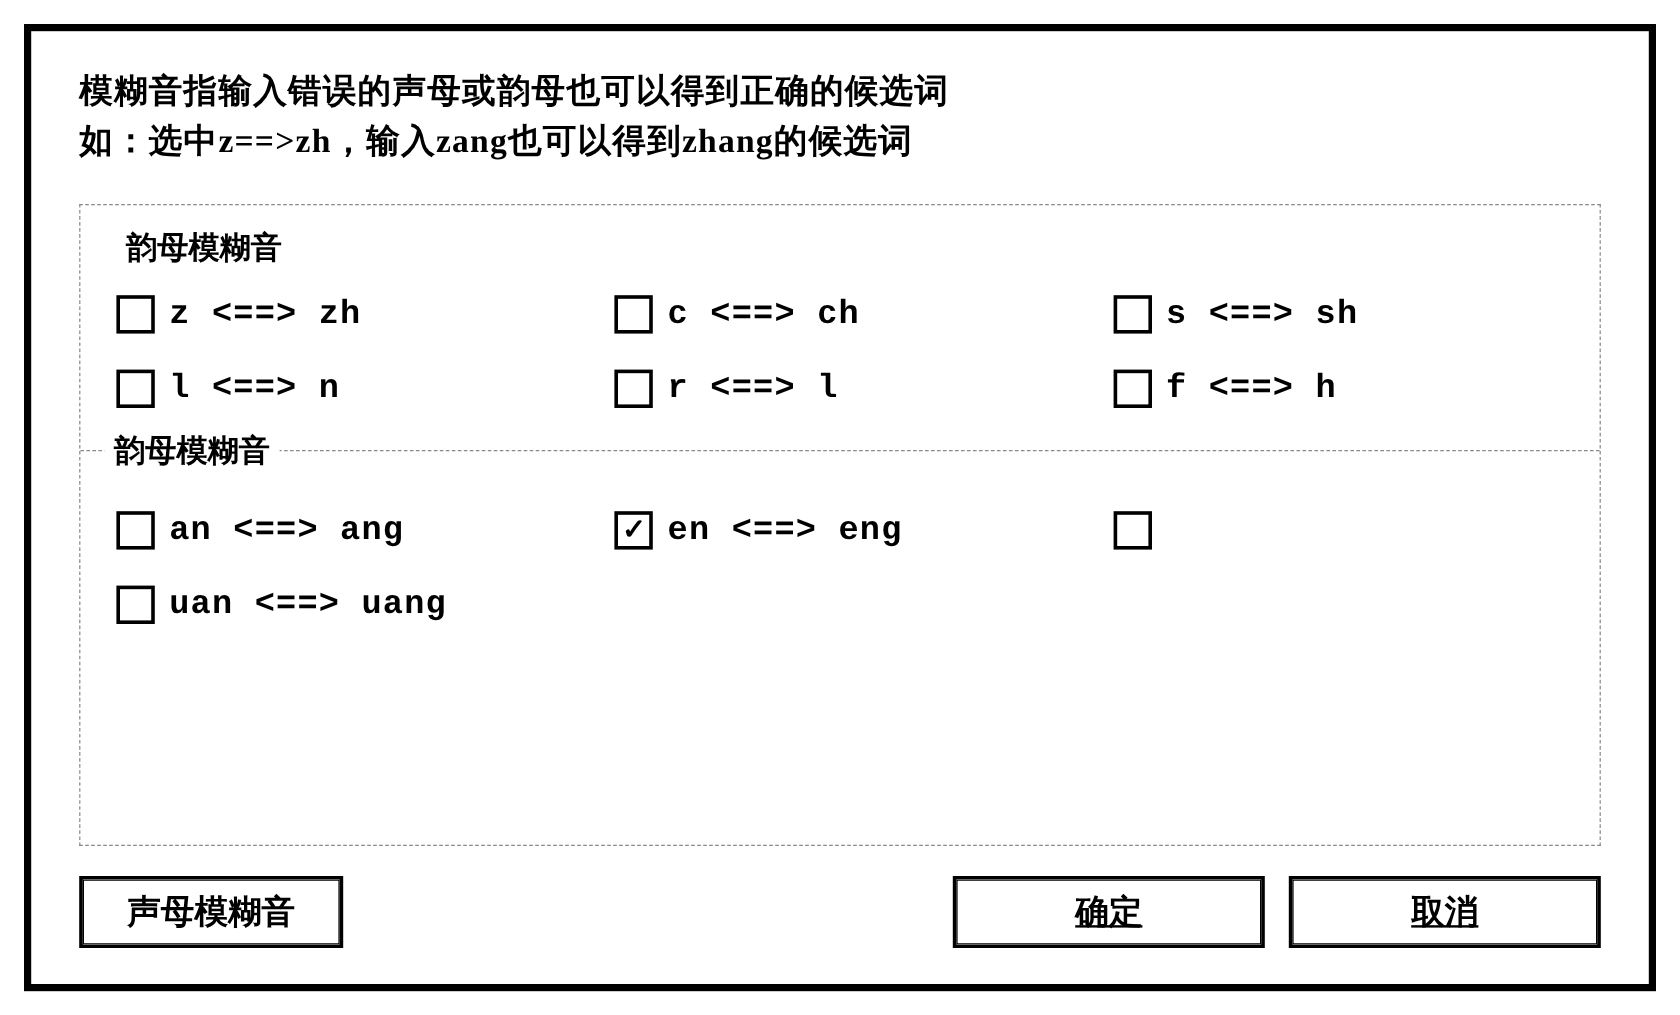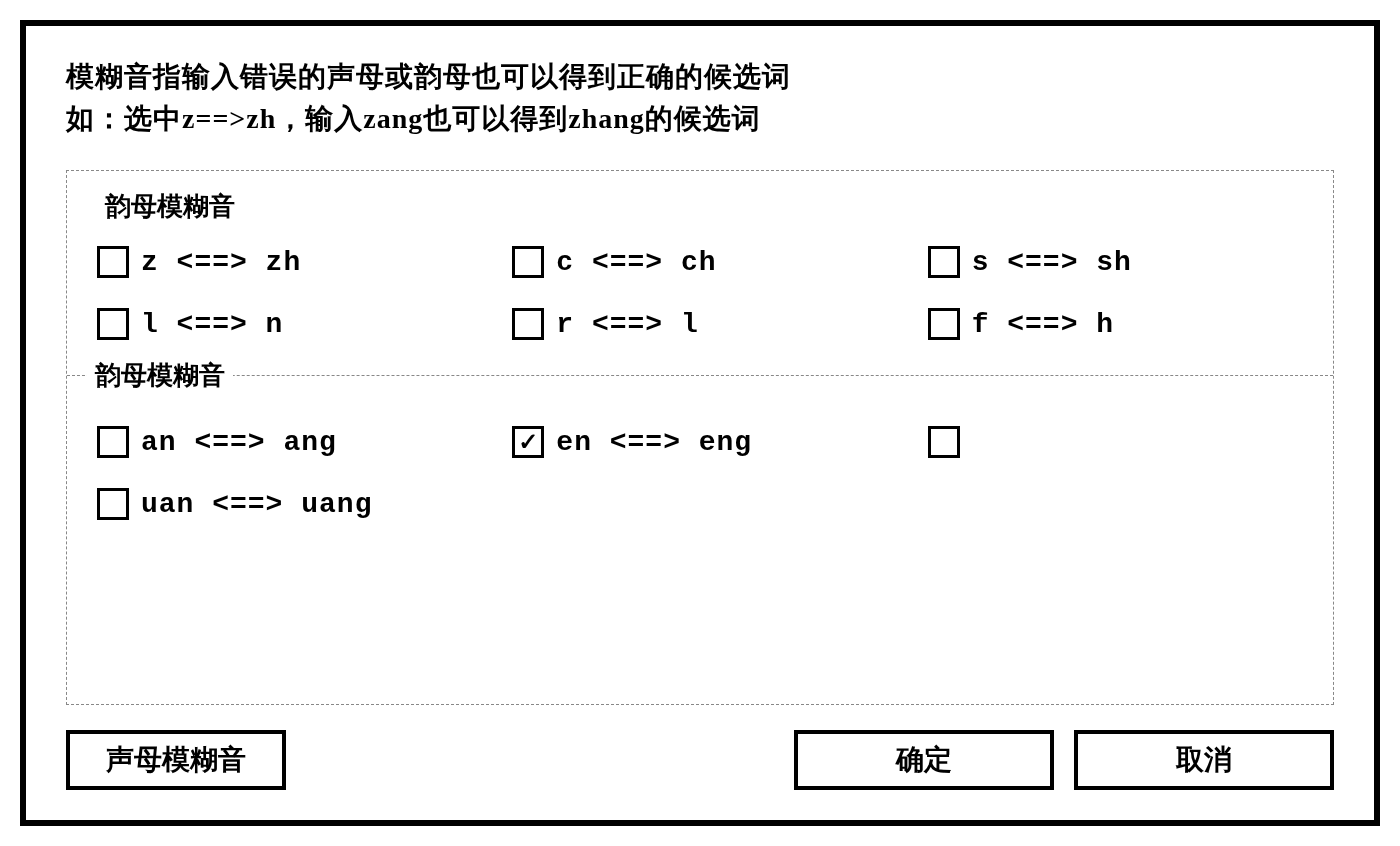--- a/index.html
+++ b/index.html
@@ -115,20 +115,21 @@
       cursor: pointer;
       min-width: 180px;
       text-align: center;
       box-shadow: inset 0 0 0 1px #000;
     }
     .btn-reset {
       min-width: 220px;
     }
     .btn-ok, .btn-cancel {
       min-width: 260px;
+      text-decoration: underline;
     }
   </style>
 </head>
 <body>
 
 <div class="dialog">
 
   <div class="description">
     <div>模糊音指输入错误的声母或韵母也可以得到正确的候选词</div>
     <div>如：选中z==&gt;zh，输入zang也可以得到zhang的候选词</div>

